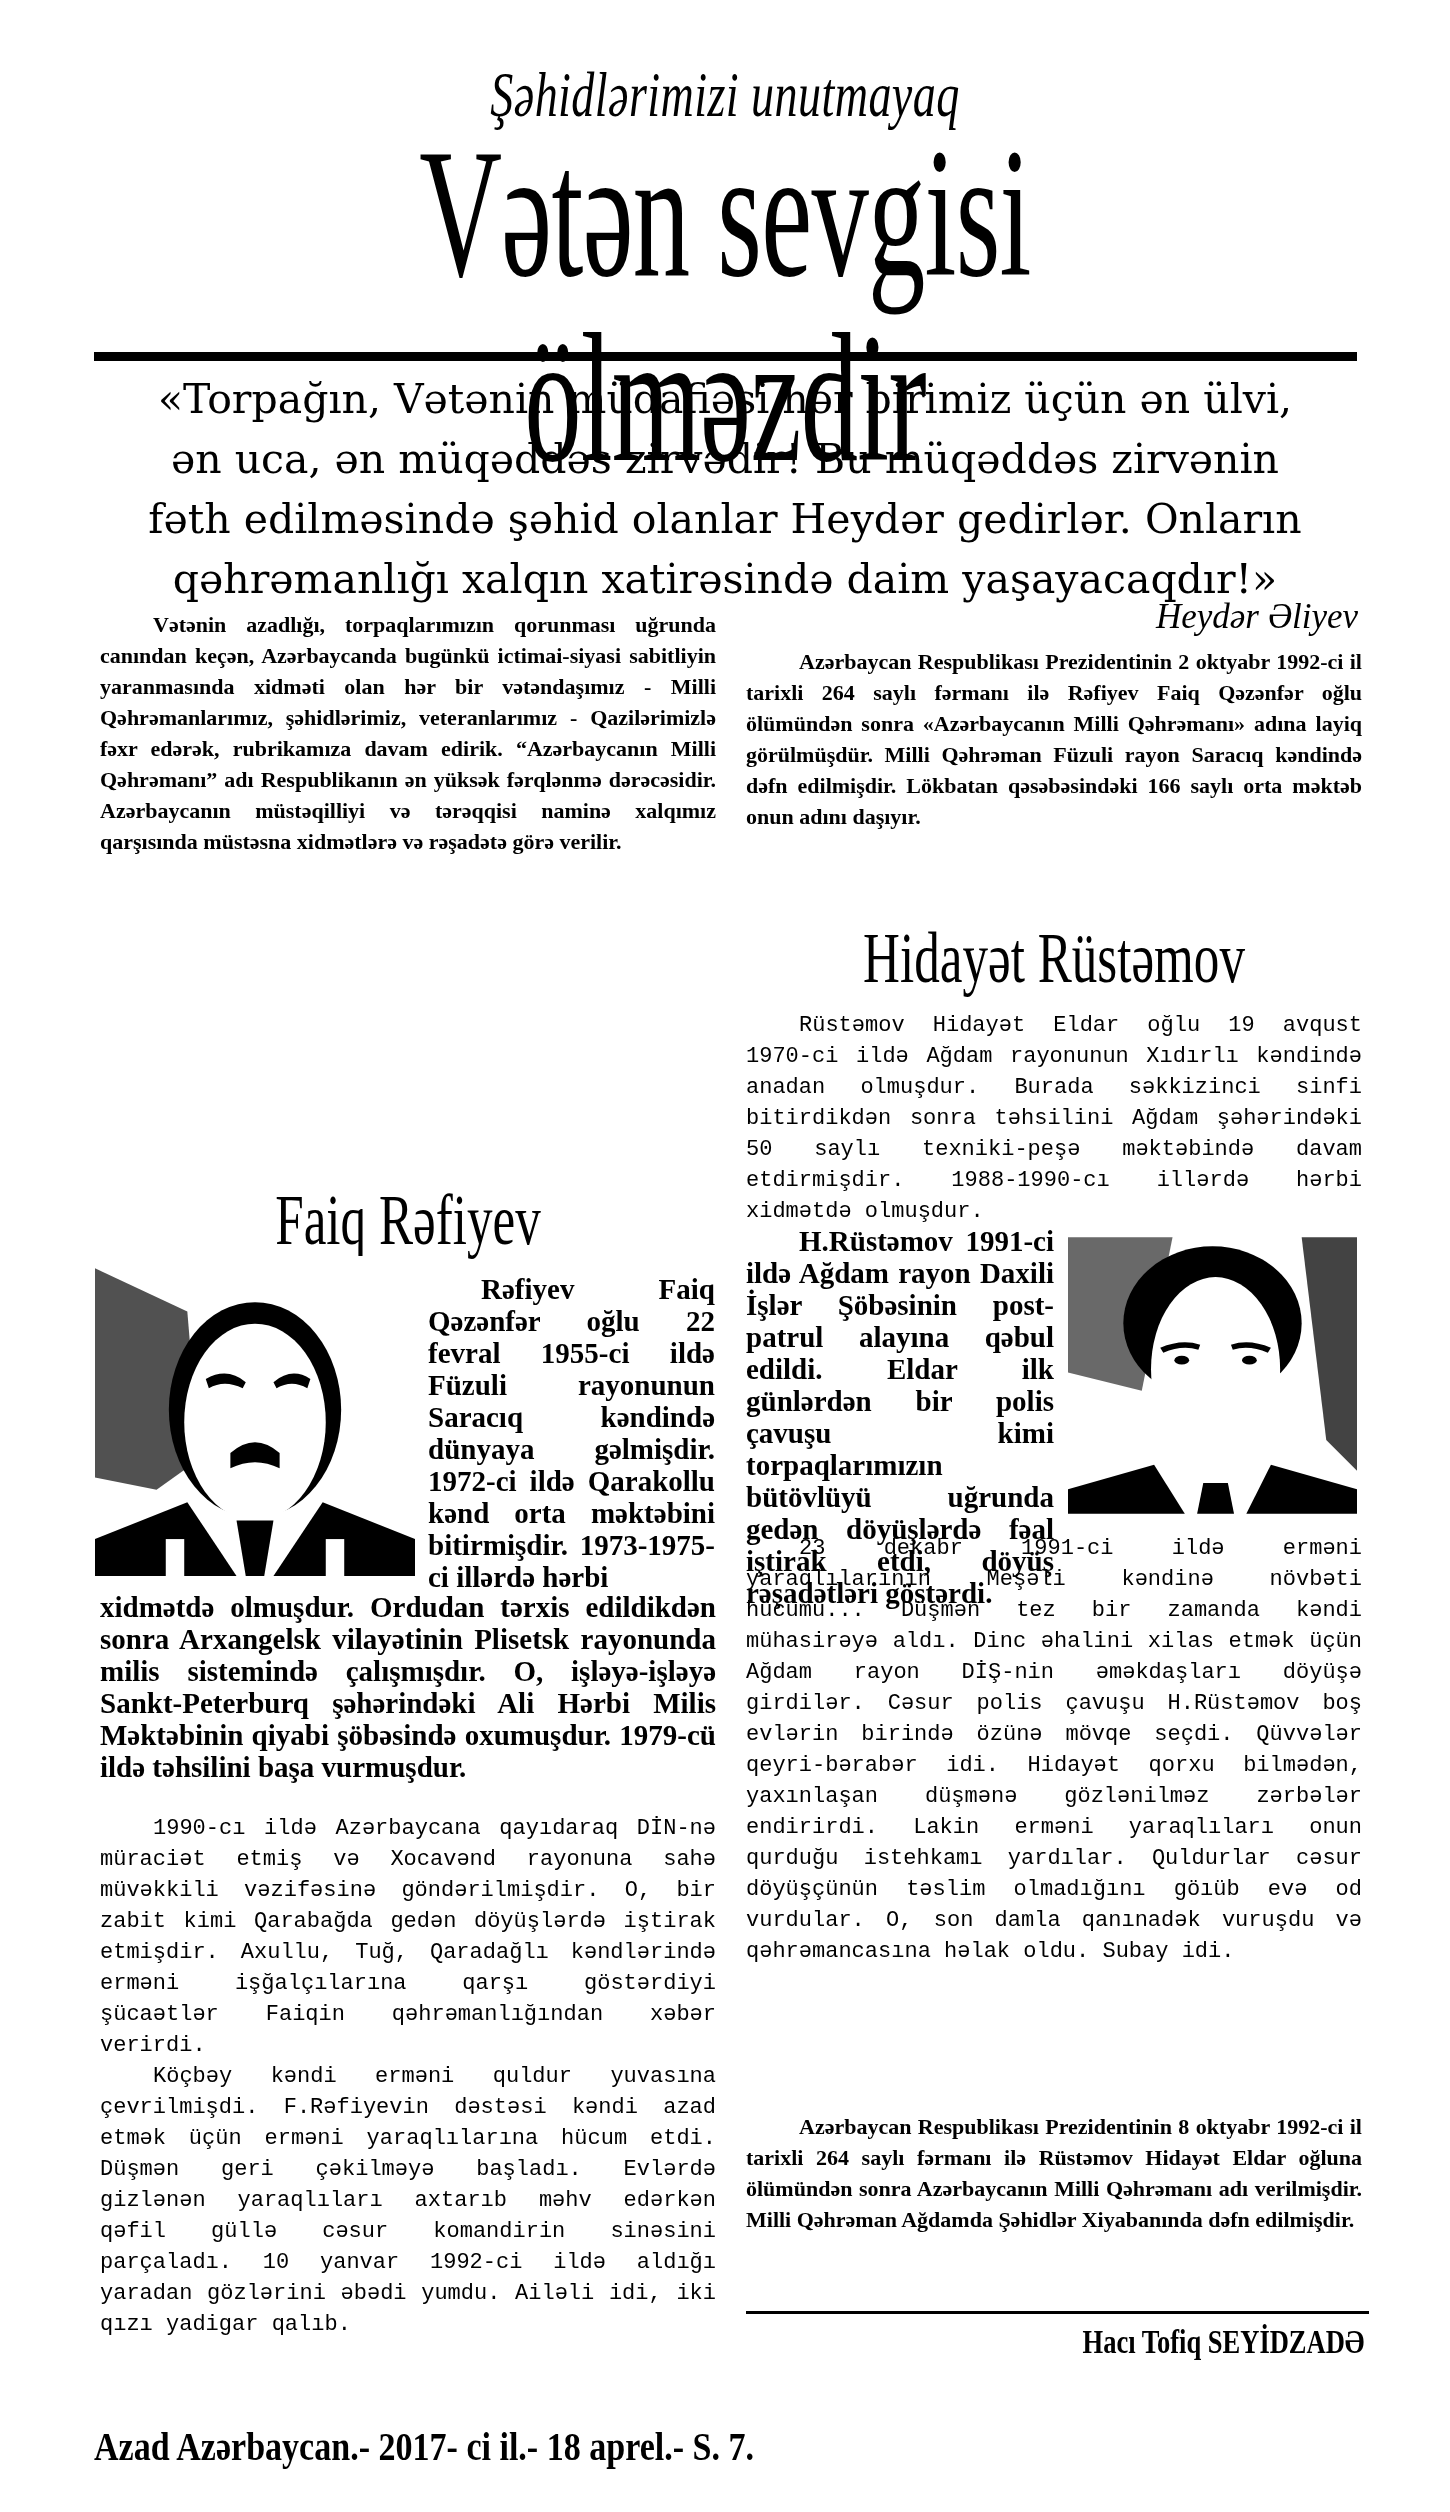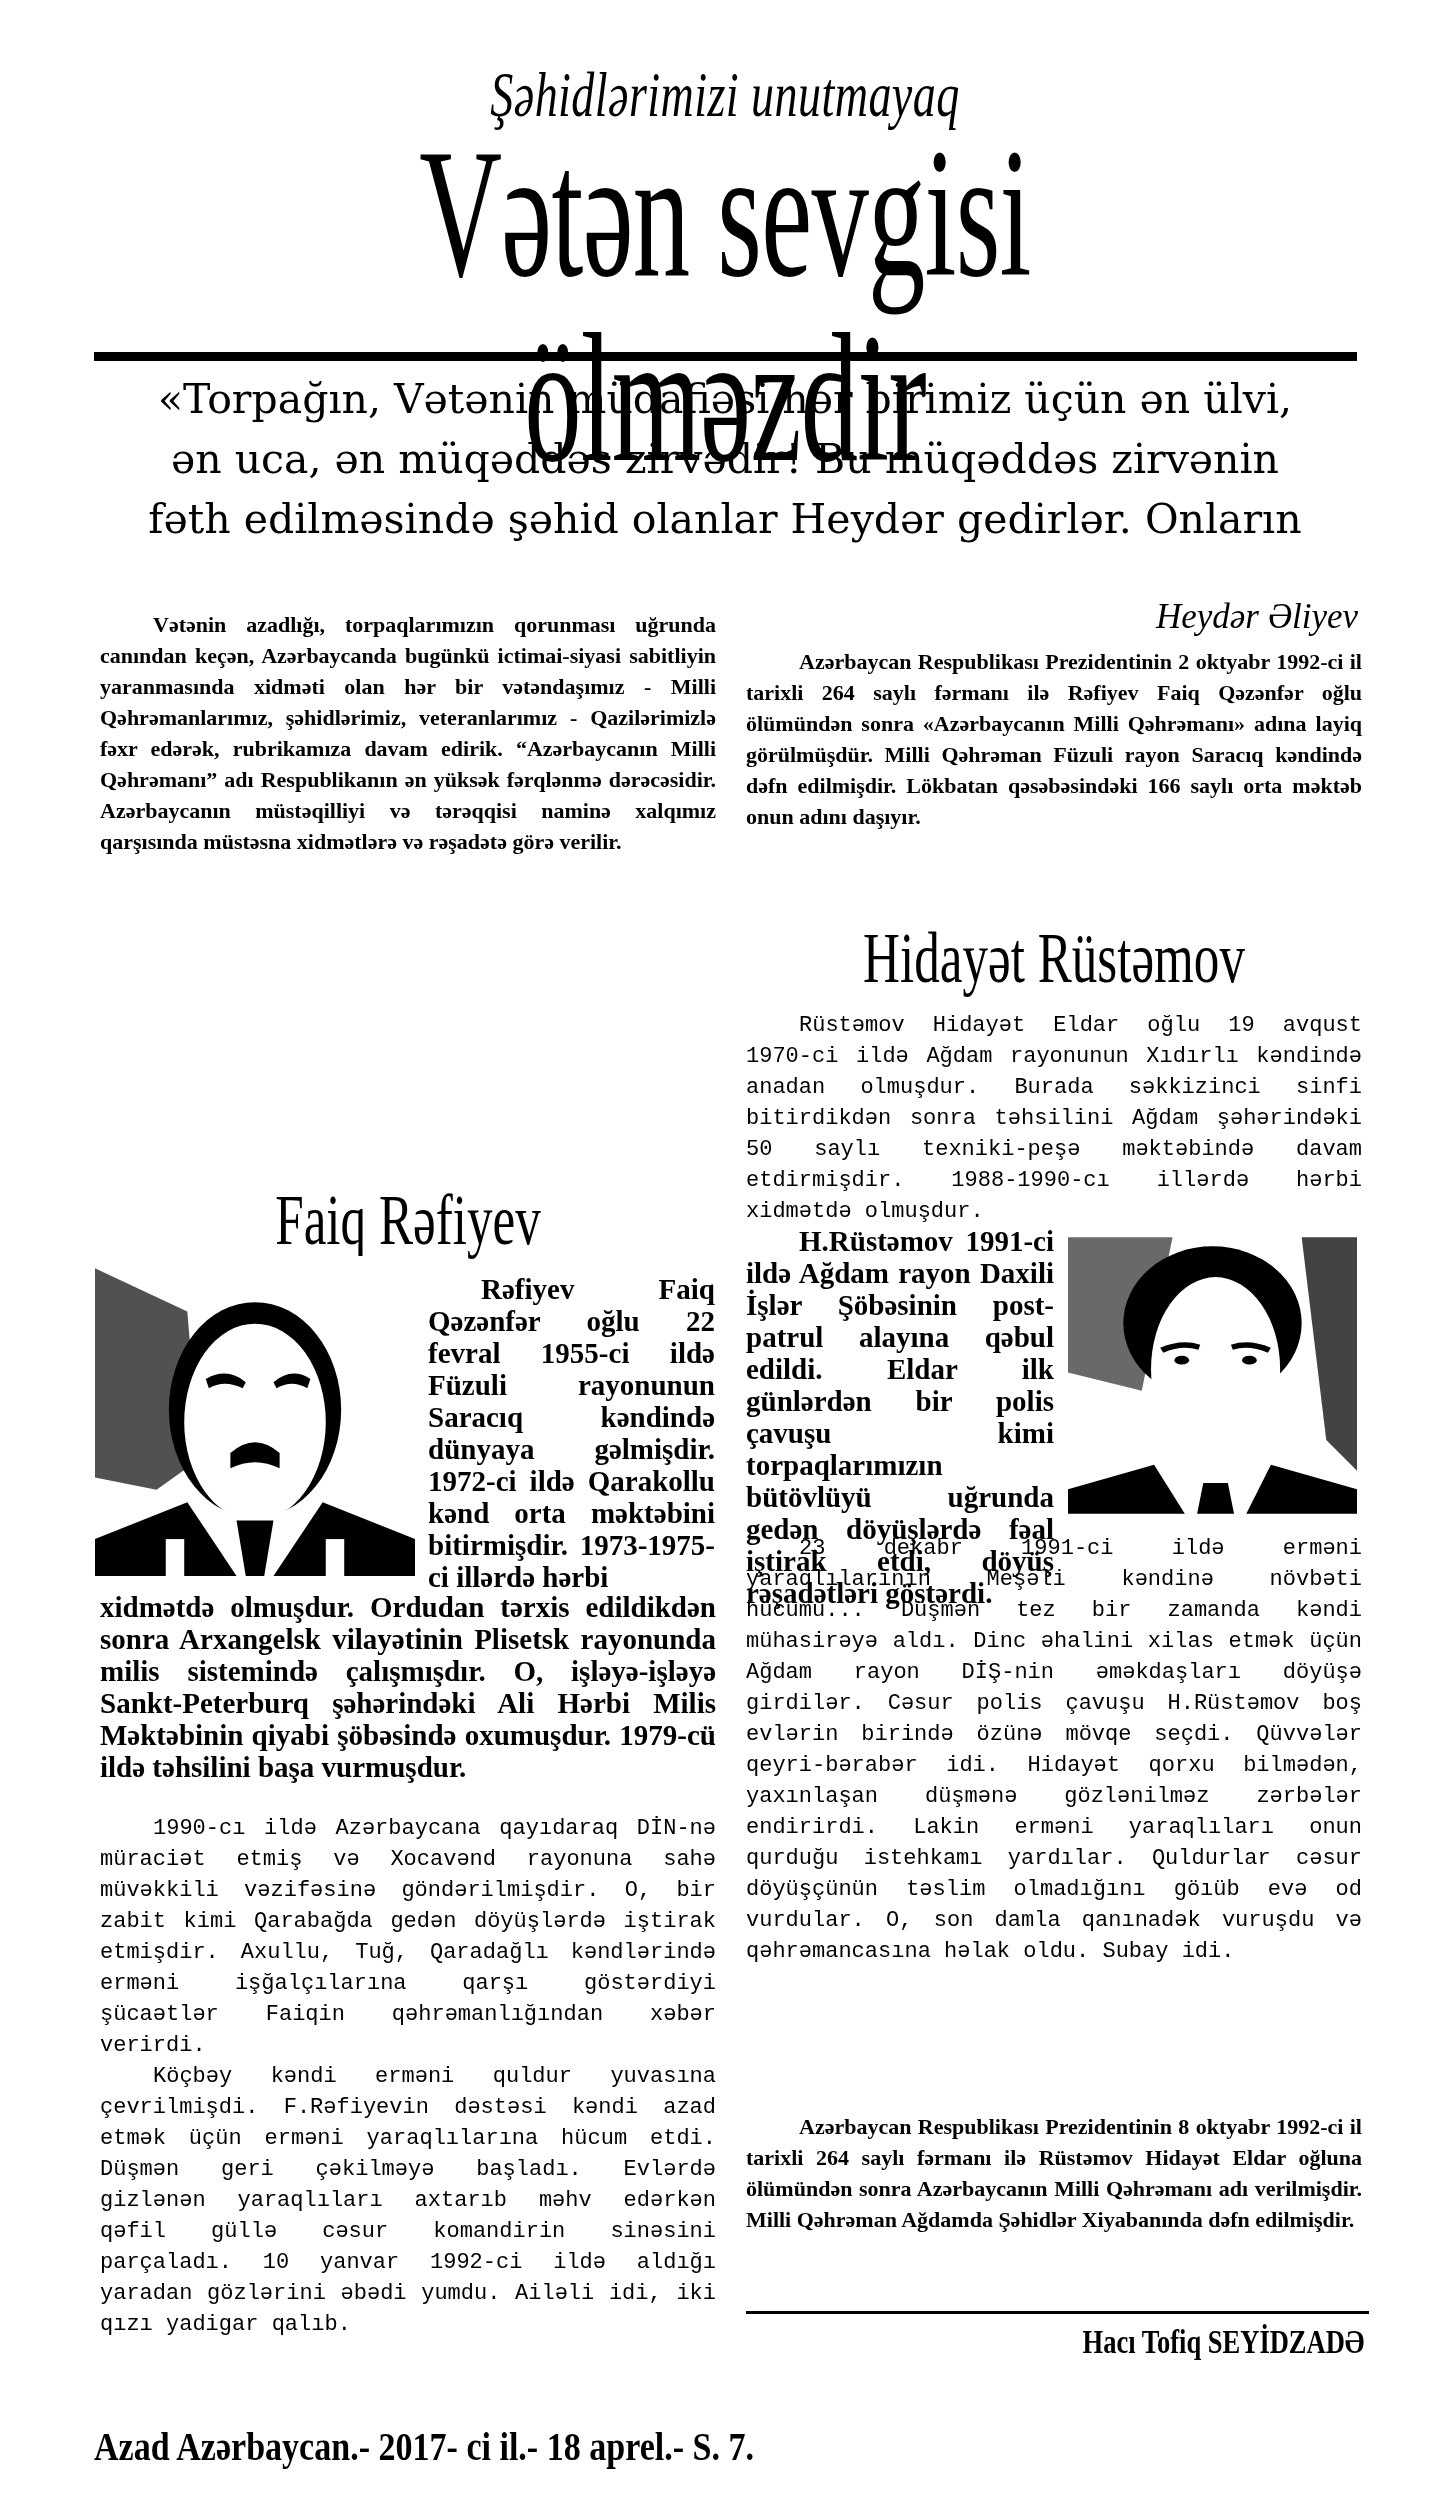--- a/index.html
+++ b/index.html
@@ -28,20 +28,21 @@
 <body>
 
 <div class="abs kicker">Şəhidlərimizi unutmayaq</div>
 <div class="abs headline">Vətən sevgisi ölməzdir</div>
 <div class="abs rule-top"></div>
 
 <div class="abs quote">
   <p>«Torpağın, Vətənin müdafiəsi hər birimiz üçün ən ülvi,</p>
   <p>ən uca, ən müqəddəs zirvədir! Bu müqəddəs zirvənin</p>
   <p>fəth edilməsində şəhid olanlar Heydər gedirlər. Onların</p>
+  <p>qəhrəmanlığı xalqın xatirəsində daim yaşayacaqdır!»</p>
 </div>
 <div class="abs quote-author">Heydər Əliyev</div>
 
 <div class="abs col col-left" style="top: 609px;">
   <p>Vətənin azadlığı, torpaqlarımızın qorunması uğrunda canından keçən, Azərbaycanda bugünkü ictimai-siyasi sabitliyin yaranmasında xidməti olan hər bir vətəndaşımız - Milli Qəhrəmanlarımız, şəhidlərimiz, veteranlarımız - Qazilərimizlə fəxr edərək, rubrikamıza davam edirik. “Azərbaycanın Milli Qəhrəmanı” adı Respublikanın ən yüksək fərqlənmə dərəcəsidir. Azərbaycanın müstəqilliyi və tərəqqisi naminə xalqımız qarşısında müstəsna xidmətlərə və rəşadətə görə verilir.</p>
 </div>
 
 <div class="abs subhead" style="left:100px; width:616px; top:1185px;">Faiq Rəfiyev</div>
 
 <div class="abs photo" style="left:95px; top:1256px; width:320px; height:320px;">

